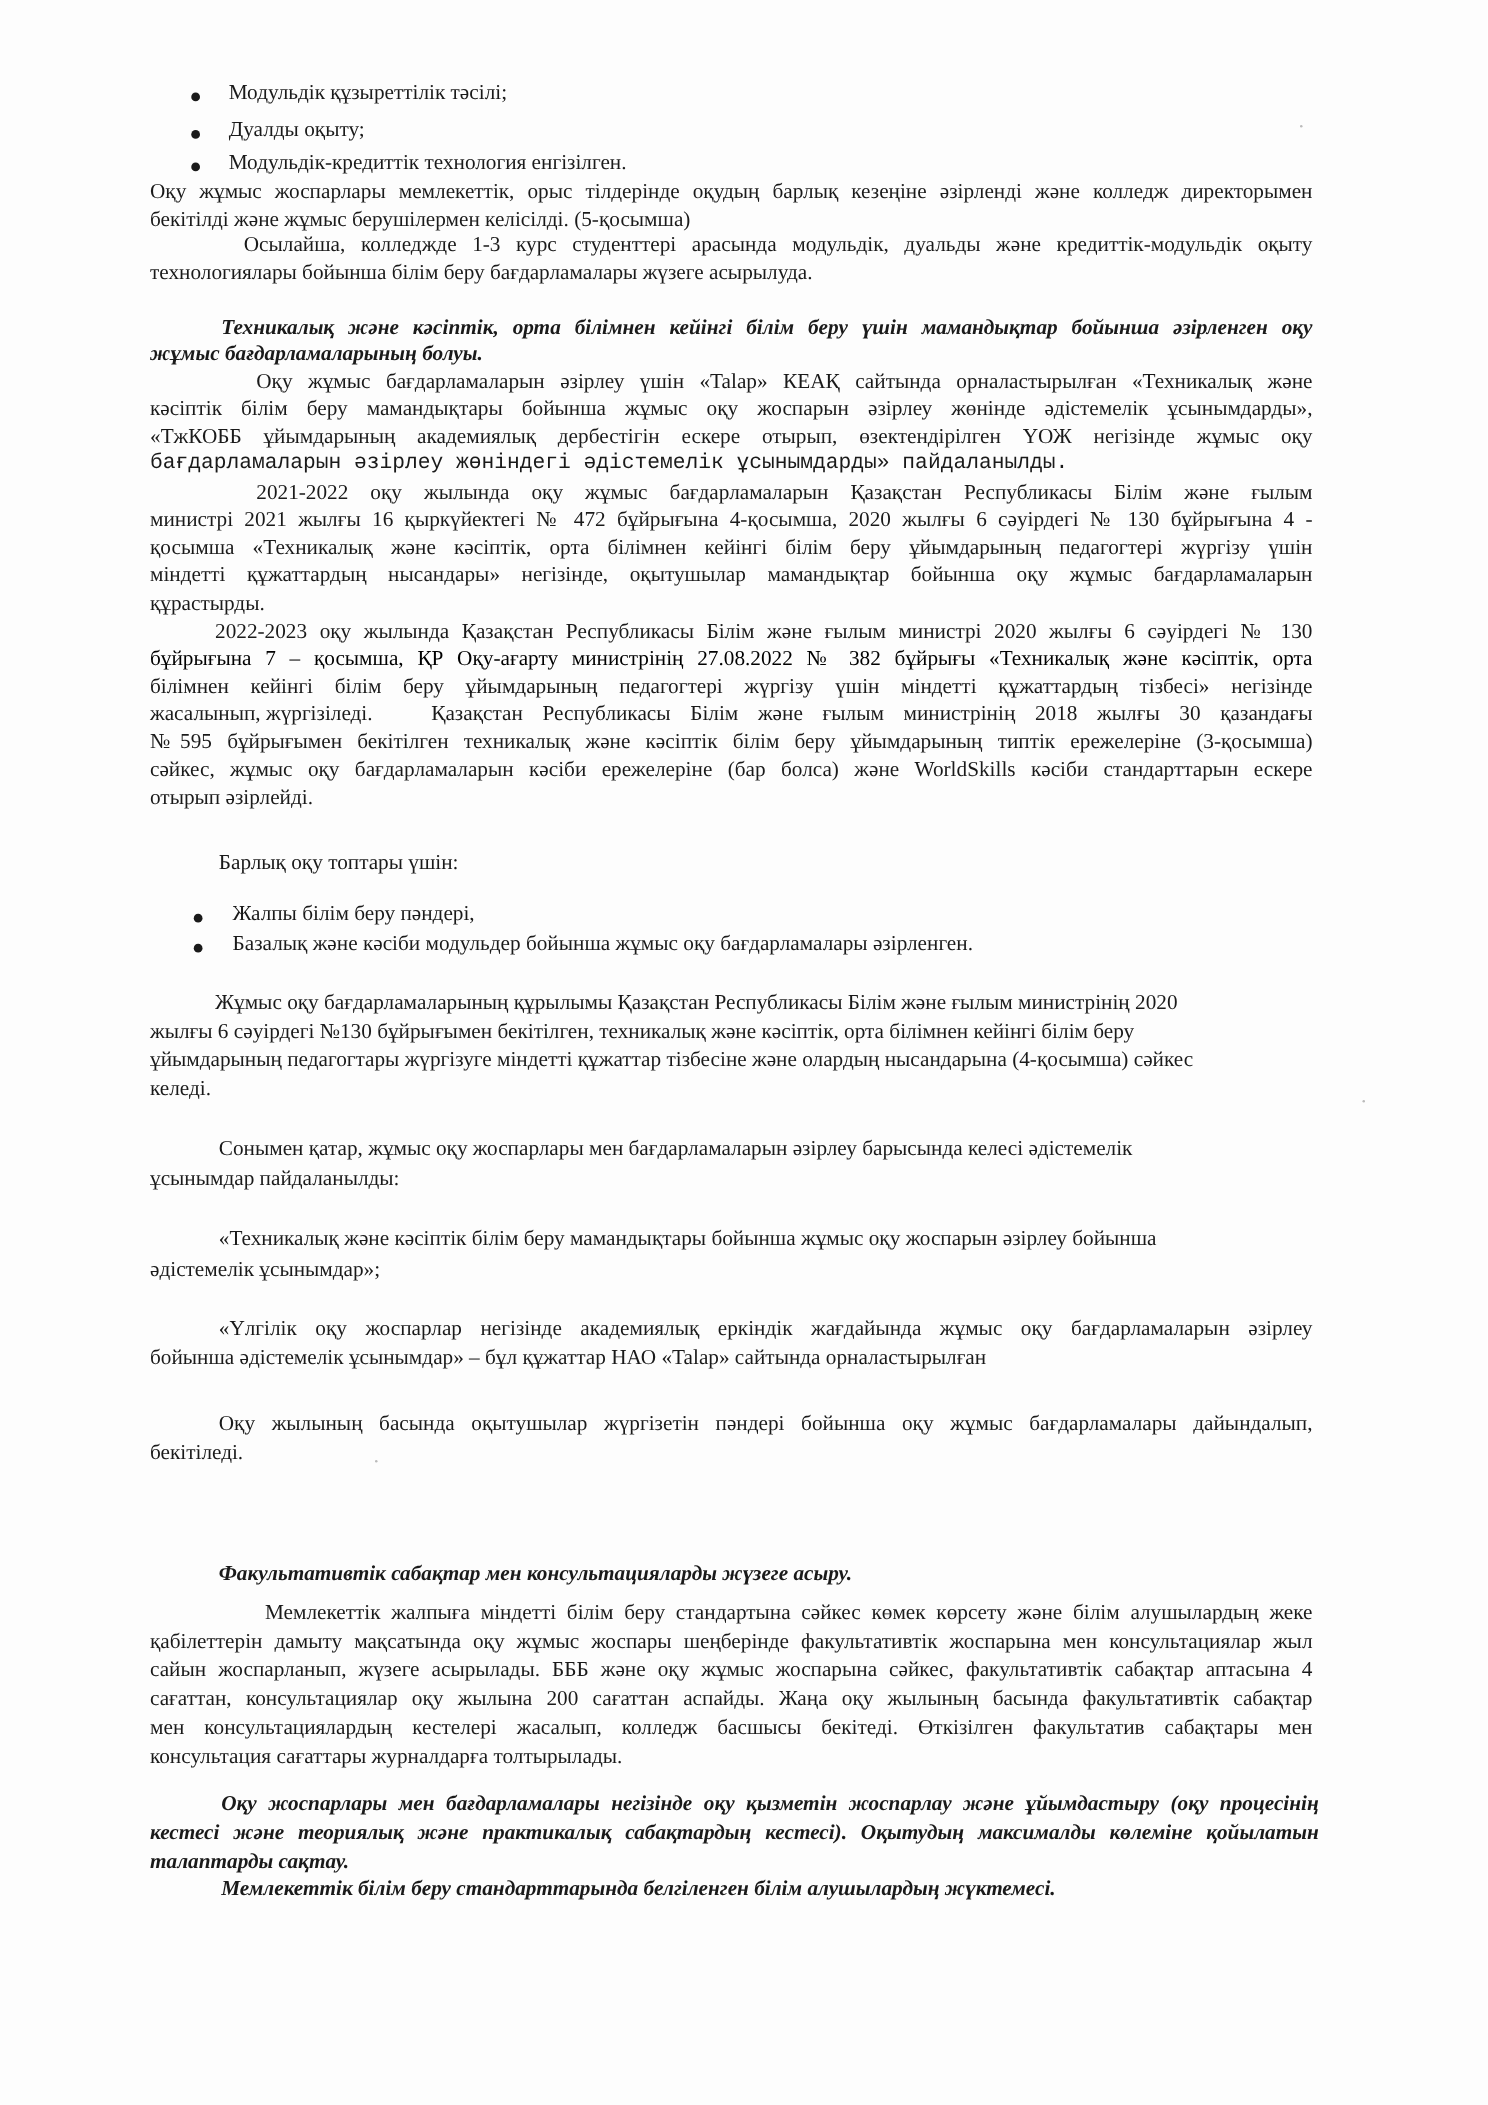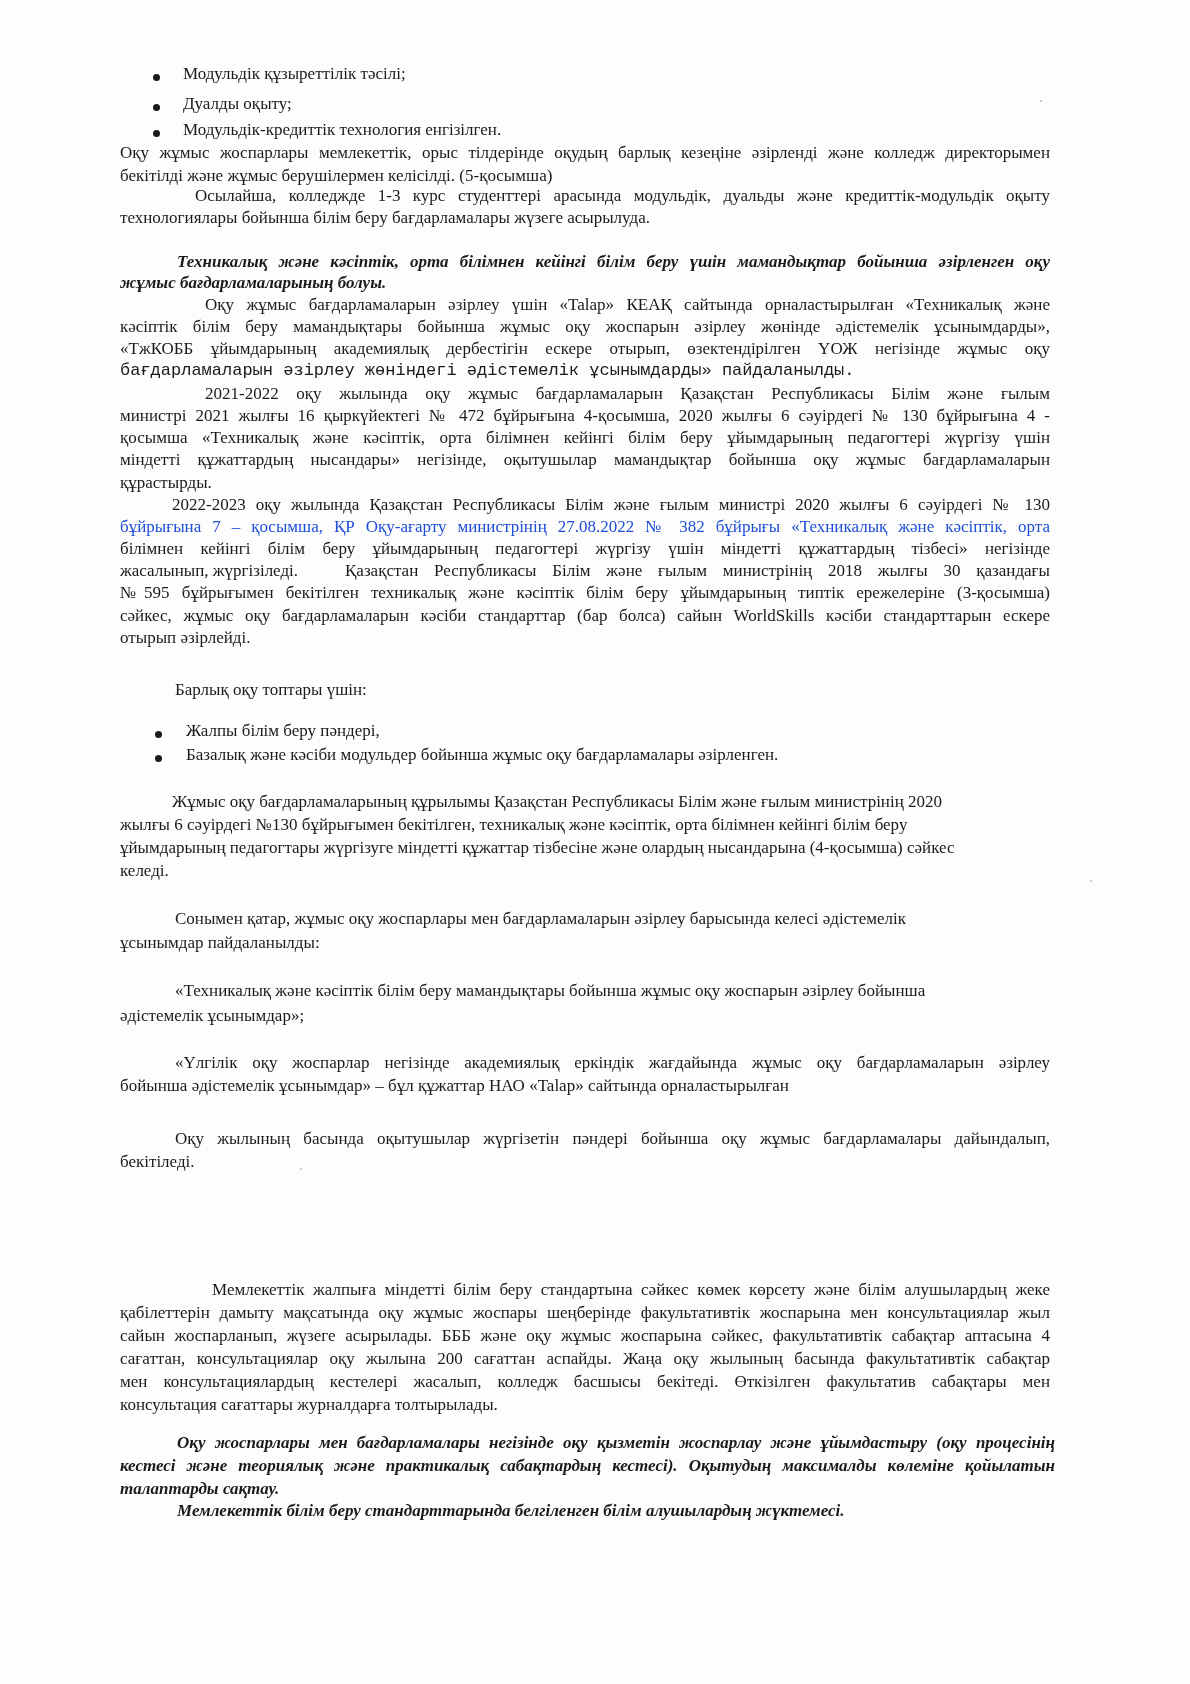--- a/index.html
+++ b/index.html
@@ -64,26 +64,26 @@
   <div>
     <span class="ln just" style="left: 205px; top: 383px; width: 845px;">2021-2022 оқу жылында оқу жұмыс бағдарламаларын  Қазақстан Республикасы Білім және ғылым</span>
     <span class="ln just" style="left: 120px; top: 405px; width: 930px;">министрі 2021 жылғы 16 қыркүйектегі № 472 бұйрығына 4-қосымша, 2020 жылғы 6 сәуірдегі № 130 бұйрығына 4 -</span>
     <span class="ln just" style="left: 120px; top: 427px; width: 930px;">қосымша «Техникалық және кәсіптік, орта білімнен кейінгі білім беру ұйымдарының педагогтері жүргізу үшін</span>
     <span class="ln just" style="left: 120px; top: 449px; width: 930px;">міндетті құжаттардың нысандары» негізінде, оқытушылар мамандықтар бойынша оқу жұмыс бағдарламаларын</span>
     <span class="ln" style="left:120px;top:472px;">құрастырды.</span>
   </div>
 
   <div>
     <span class="ln just" style="left: 172px; top: 494px; width: 878px;">2022-2023 оқу жылында  Қазақстан Республикасы Білім және ғылым министрі 2020 жылғы 6 сәуірдегі № 130</span>
-    <span class="ln just" style="left: 120px; top: 516px; width: 930px; color: #1d4ed8;">бұйрығына 7 – қосымша, ҚР Оқу-ағарту  министрінің 27.08.2022 № 382 бұйрығы «Техникалық және кәсіптік, орта</span>
+    <span class="ln just" style="left: 120px; top: 516px; width: 930px; color: #000000;">бұйрығына 7 – қосымша, ҚР Оқу-ағарту  министрінің 27.08.2022 № 382 бұйрығы «Техникалық және кәсіптік, орта</span>
     <span class="ln just" style="left: 120px; top: 538px; width: 930px;">білімнен кейінгі білім беру ұйымдарының педагогтері жүргізу үшін міндетті құжаттардың  тізбесі» негізінде</span>
     <span class="ln" style="left:120px;top:560px;">жасалынып, жүргізіледі.</span>
     <span class="ln just" style="left: 345px; top: 560px; width: 705px;">Қазақстан Республикасы Білім және ғылым министрінің 2018 жылғы 30 қазандағы</span>
     <span class="ln just" style="left: 120px; top: 582px; width: 930px;">№595 бұйрығымен бекітілген техникалық және кәсіптік білім беру ұйымдарының типтік ережелеріне (3-қосымша)</span>
-    <span class="ln just" style="left: 120px; top: 605px; width: 930px;">сәйкес, жұмыс оқу бағдарламаларын кәсіби стандарттар (бар болса) сайын WorldSkills кәсіби стандарттарын ескере</span>
+    <span class="ln just" style="left: 120px; top: 605px; width: 930px;">сәйкес, жұмыс оқу бағдарламаларын кәсіби ережелеріне (бар болса) және WorldSkills кәсіби стандарттарын ескере</span>
     <span class="ln" style="left:120px;top:627px;">отырып әзірлейді.</span>
   </div>
 
   <span class="ln" style="left:175px;top:679px;">Барлық оқу топтары үшін:</span>
 
   <div>
     <span class="bullet-dot" style="left:155px;top:731px;"></span>
     <span class="ln" style="left:186px;top:720px;">Жалпы білім беру пәндері,</span>
     <span class="bullet-dot" style="left:155px;top:755px;"></span>
     <span class="ln" style="left:186px;top:744px;">Базалық және кәсіби модульдер бойынша жұмыс оқу бағдарламалары әзірленген.</span>
@@ -109,20 +109,21 @@
   <div>
     <span class="ln just" style="left: 175px; top: 1052px; width: 875px;">«Үлгілік оқу жоспарлар негізінде академиялық еркіндік жағдайында жұмыс оқу бағдарламаларын әзірлеу</span>
     <span class="ln" style="left:120px;top:1075px;">бойынша әдістемелік ұсынымдар» – бұл құжаттар НАО «Talap» сайтында орналастырылған</span>
   </div>
 
   <div>
     <span class="ln just" style="left: 175px; top: 1128px; width: 875px;">Оқу жылының басында оқытушылар жүргізетін пәндері бойынша оқу жұмыс бағдарламалары дайындалып,</span>
     <span class="ln" style="left:120px;top:1151px;">бекітіледі.</span>
   </div>
 
+  <span class="ln it" style="left:175px;top:1248px;">Факультативтік сабақтар  мен  консультацияларды  жүзеге асыру.</span>
 
   <div>
     <span class="ln just" style="left: 212px; top: 1279px; width: 838px;">Мемлекеттік жалпыға міндетті білім беру стандартына сәйкес көмек көрсету және білім алушылардың жеке</span>
     <span class="ln just" style="left: 120px; top: 1302px; width: 930px;">қабілеттерін дамыту мақсатында  оқу жұмыс  жоспары шеңберінде факультативтік жоспарына мен консультациялар жыл</span>
     <span class="ln just" style="left: 120px; top: 1325px; width: 930px;">сайын жоспарланып, жүзеге асырылады. БББ және оқу жұмыс жоспарына сәйкес, факультативтік сабақтар аптасына 4</span>
     <span class="ln just" style="left: 120px; top: 1348px; width: 930px;">сағаттан, консультациялар оқу жылына 200 сағаттан аспайды. Жаңа оқу жылының басында факультативтік сабақтар</span>
     <span class="ln just" style="left: 120px; top: 1371px; width: 930px;">мен консультациялардың кестелері жасалып, колледж басшысы бекітеді. Өткізілген факультатив сабақтары мен</span>
     <span class="ln" style="left:120px;top:1394px;">консультация сағаттары журналдарға толтырылады.</span>
   </div>
 

